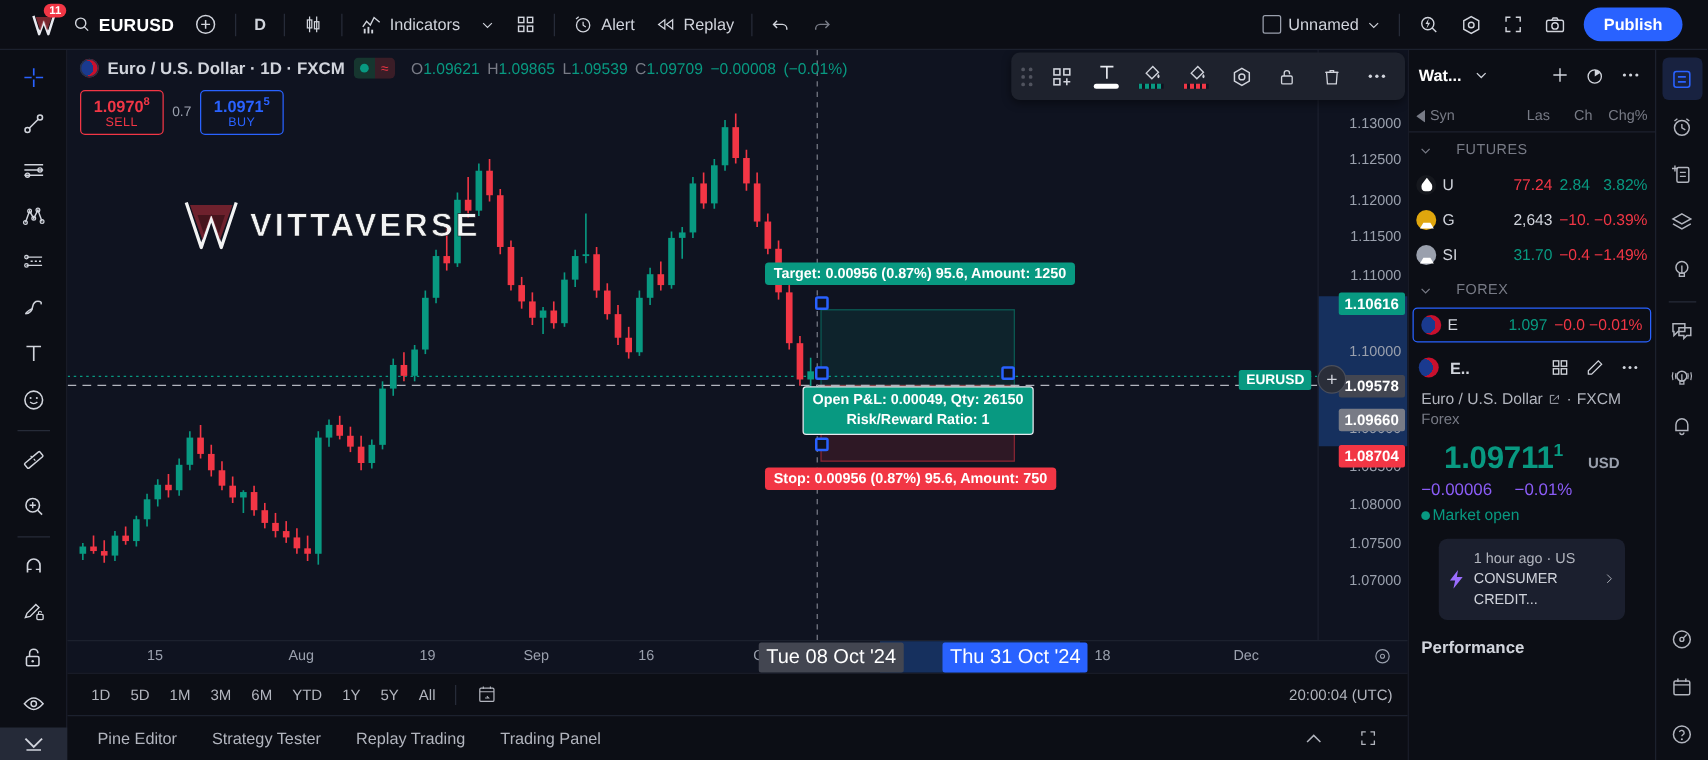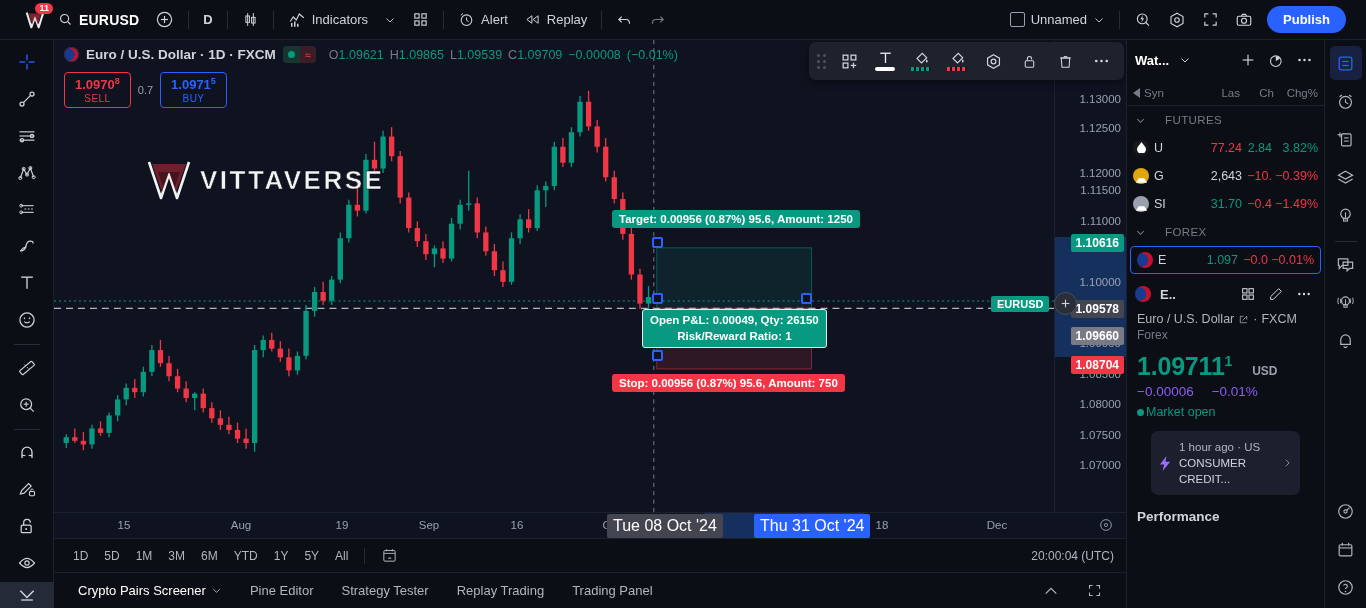--- a/index.html
+++ b/index.html
@@ -156,21 +156,21 @@
   .wl-last { width: 34px; text-align: right; overflow: hidden; white-space: nowrap; }
   .wl-chg { width: 30px; text-align: right; overflow: hidden; white-space: nowrap; }
   .wl-chgp { width: 46px; text-align: right; overflow: hidden; white-space: nowrap; }
   .pos { color: #089981; } .neg { color: #f23645; } .wht { color: #d1d4dc; }
 
   .det-head { display: flex; align-items: center; gap: 4px; padding: 8px 8px 4px; }
   .det-sym { font-size: 13px; font-weight: 600; color: #d1d4dc; flex: 1; }
   .det-name { padding: 2px 10px 0; font-size: 12.5px; color: #b2b5be; display: flex;
               align-items: center; gap: 4px; flex-wrap: wrap; }
   .det-cat { padding: 2px 10px 0; font-size: 12px; color: #787b86; }
-  .det-price { padding: 10px 10px 0; display: flex; align-items: baseline; gap: 20px; }
+  .det-price { padding: 10px 10px 0; display: flex; align-items: baseline; gap: 20px; justify-content: center; }
   .det-price .big { font-size: 25px; font-weight: 600; color: #089981; letter-spacing: -.2px; }
   .det-price .big sup { font-size: 14px; }
   .det-price .cur { font-size: 12px; color: #9aa0ad; font-weight: 600; }
   .det-chg { padding: 3px 10px 0; font-size: 13.5px; color: #8b5cf6; display: flex; gap: 18px; }
   .det-status { padding: 6px 10px 0; font-size: 12.5px; color: #089981; display: flex; align-items: center; gap: 2px; }
   .news-card { margin: 12px 24px 0; background: #1b1f2e; border-radius: 7px; padding: 8px 8px;
                display: flex; align-items: center; gap: 7px; cursor: pointer; }
   .news-txt { flex: 1; font-size: 11.5px; color: #d1d4dc; line-height: 1.4; }
   .news-meta { color: #b2b5be; }
   .perf-title { padding: 14px 10px 6px; font-size: 13.5px; font-weight: 600; color: #d1d4dc; }
@@ -714,21 +714,21 @@
         </div>
         <div class="handle" style="left:598px; top:197px;"></div>
         <div class="handle" style="left:598px; top:253px;"></div>
         <div class="handle" style="left:747px; top:253px;"></div>
         <div class="handle" style="left:598px; top:310px;"></div>
 
         <div class="price-axis">
           <div class="pa-band" style="top:197px; height:120px;"></div>
           <div class="pa-label" style="top:59px;">1.13000</div>
           <div class="pa-label" style="top:88px;">1.12500</div>
-          <div class="pa-label" style="top:133px;">1.12000</div>
+          <div class="pa-label" style="top:121px;">1.12000</div>
           <div class="pa-label" style="top:150px;">1.11500</div>
           <div class="pa-label" style="top:181px;">1.11000</div>
           <div class="pa-label" style="top:242px;">1.10000</div>
           <div class="pa-label" style="top:303px;">1.09000</div>
           <div class="pa-label" style="top:334px;">1.08500</div>
           <div class="pa-label" style="top:364px;">1.08000</div>
           <div class="pa-label" style="top:395px;">1.07500</div>
           <div class="pa-label" style="top:425px;">1.07000</div>
 
           <div class="pa-tag" style="top:203px; background:#089981;">1.10616</div>
@@ -785,26 +785,20 @@
             <line x1="4" y1="9" x2="20" y2="9" stroke="#b2b5be" stroke-width="1.3"></line>
             <line x1="8" y1="3" x2="8" y2="6" stroke="#b2b5be" stroke-width="1.3"></line>
             <line x1="16" y1="3" x2="16" y2="6" stroke="#b2b5be" stroke-width="1.3"></line>
             <polyline points="10,16 14,16 12,14 M14,16 12,18" fill="none" stroke="#b2b5be" stroke-width="1.2"></polyline>
           </svg>
         </div>
         <div class="clock">20:00:04 (UTC)</div>
       </div>
 
       <div class="panel-bar">
-        <div class="pb-tab active">
-          <span>Crypto Pairs Screener</span>
-          <svg width="11" height="11" viewBox="0 0 24 24">
-            <polyline points="5,9 12,16 19,9" fill="none" stroke="#b2b5be" stroke-width="2"></polyline>
-          </svg>
-        </div>
         <div class="pb-tab">Pine Editor</div>
         <div class="pb-tab">Strategy Tester</div>
         <div class="pb-tab">Replay Trading</div>
         <div class="pb-tab">Trading Panel</div>
         <div class="spacer"></div>
         <div class="pb-tab">
           <svg width="16" height="10" viewBox="0 0 24 14">
             <polyline points="4,11 12,3 20,11" fill="none" stroke="#b2b5be" stroke-width="1.8"></polyline>
           </svg>
         </div>

